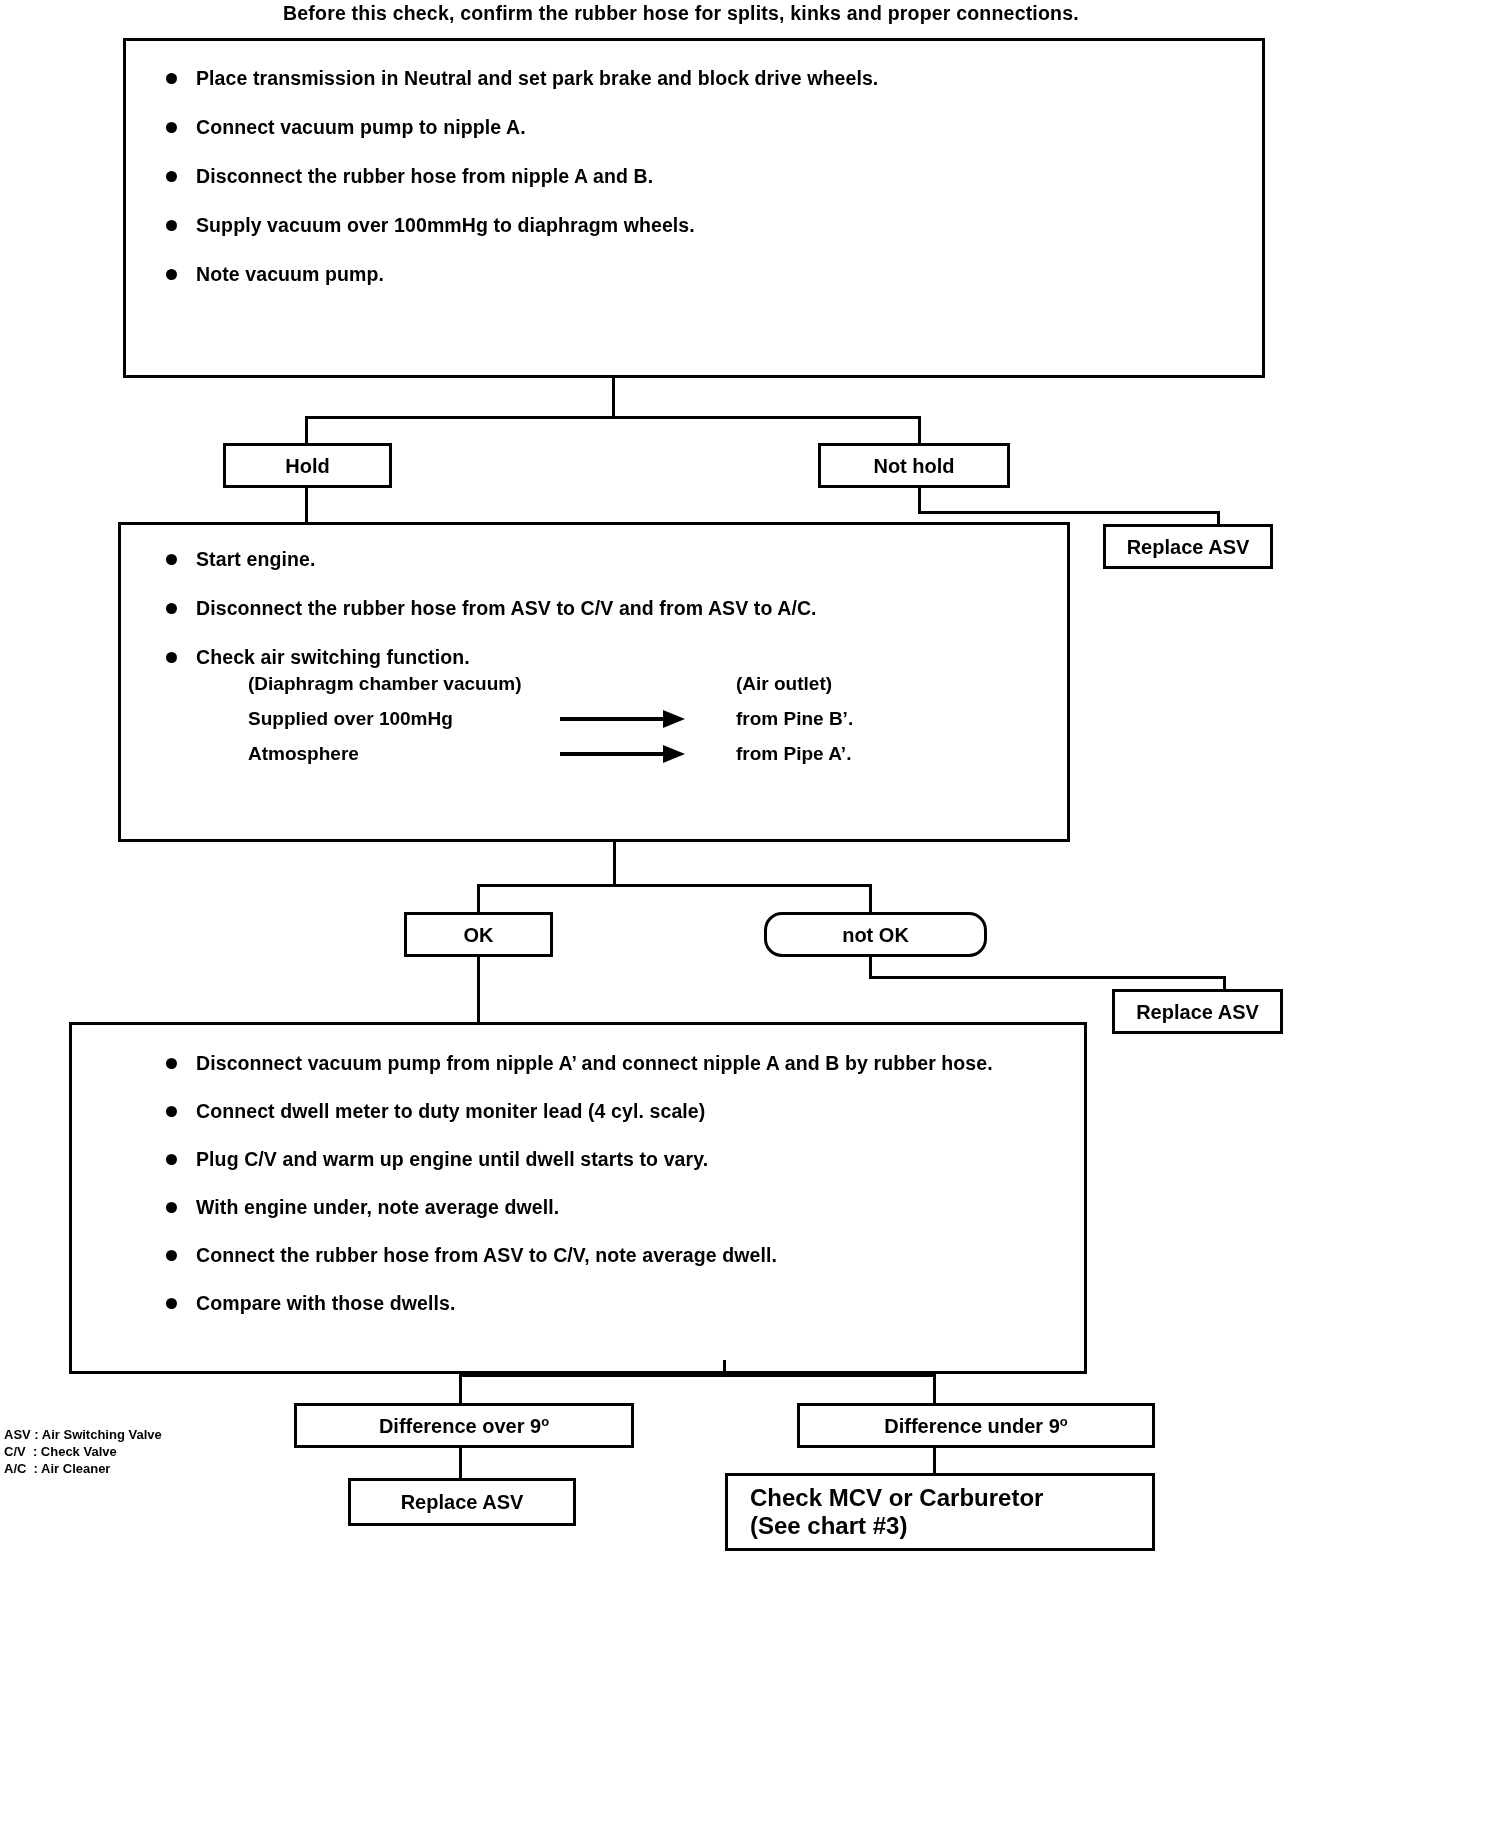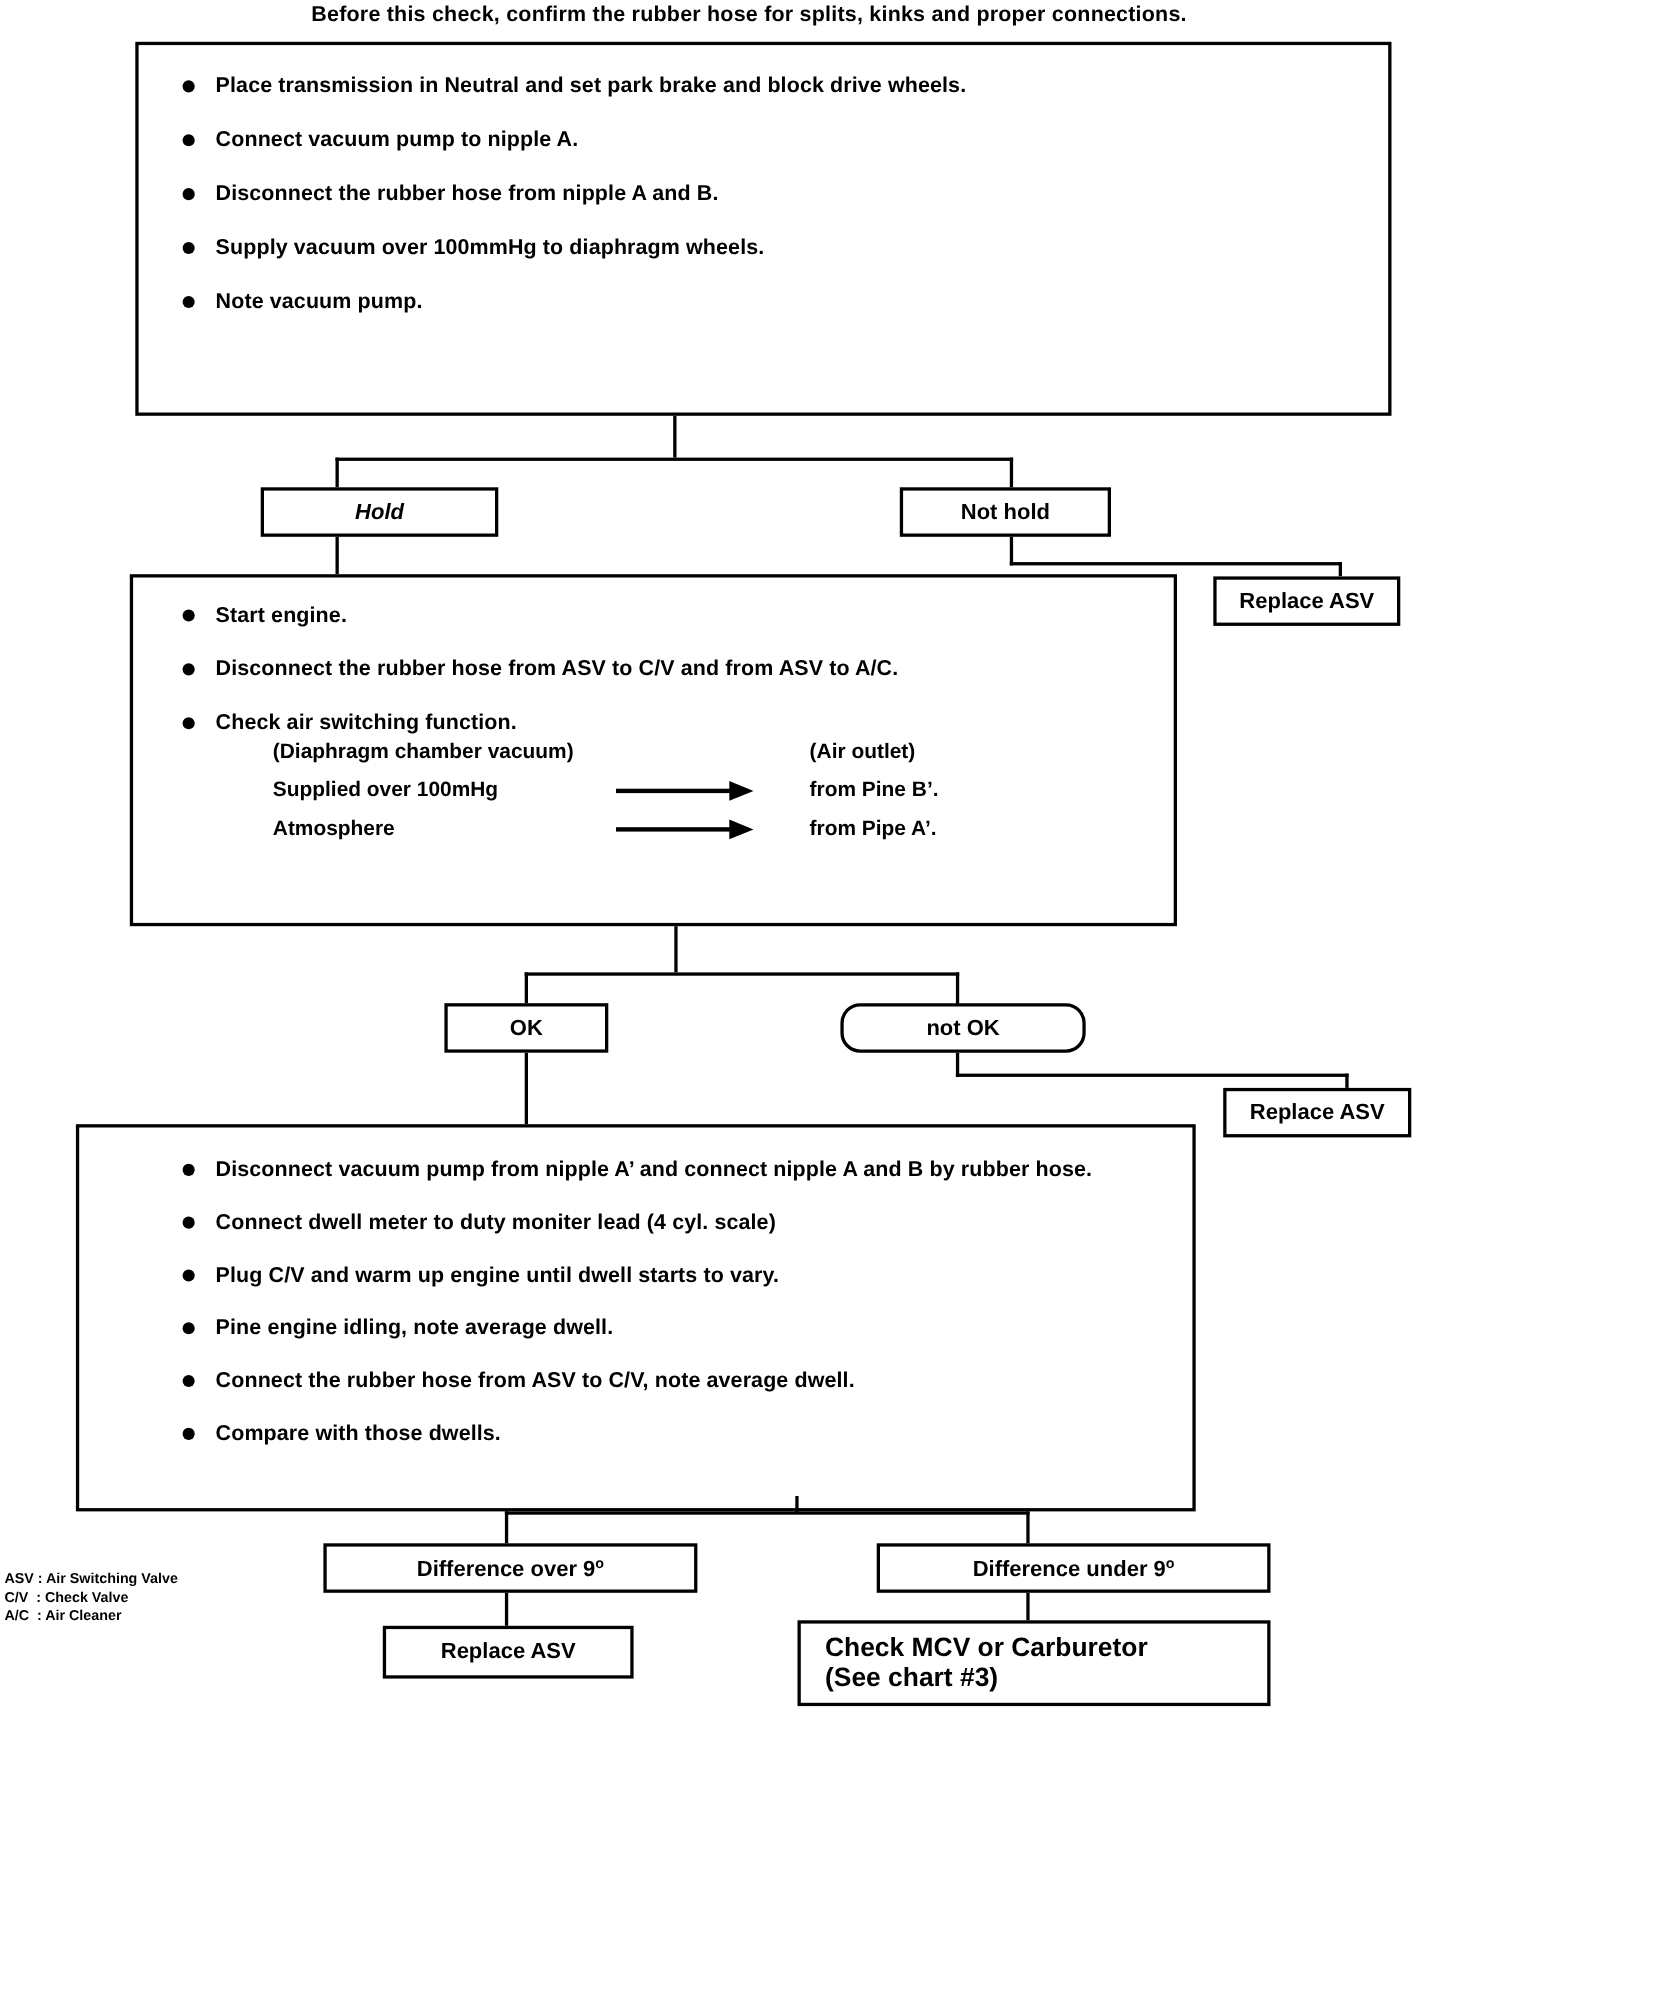--- a/index.html
+++ b/index.html
@@ -88,21 +88,21 @@
       <span class="dot"></span>
       <span>Note vacuum pump.</span>
     </div>
   </div>
 
   <div class="ln vln" style="left:612px;top:378px;height:38px;"></div>
   <div class="ln hln" style="left:305px;top:416px;width:616px;"></div>
   <div class="ln vln" style="left:305px;top:416px;height:33px;"></div>
   <div class="ln vln" style="left:918px;top:416px;height:33px;"></div>
 
-  <div class="box" style="left:237px;top:443px;width:216px;height:45px;font-style:italic;">
+  <div class="box" style="left:223px;top:443px;width:169px;height:45px;">
     <div class="boxlabel">Hold</div>
   </div>
 
   <div class="box" style="left:818px;top:443px;width:192px;height:45px;">
     <div class="boxlabel">Not hold</div>
   </div>
 
   <div class="ln vln" style="left:305px;top:488px;height:34px;"></div>
 
   <div class="ln vln" style="left:918px;top:488px;height:26px;"></div>
@@ -180,21 +180,21 @@
     <div class="bitem" style="margin-bottom:22px;">
       <span class="dot"></span>
       <span>Connect dwell meter to duty moniter lead (4 cyl. scale)</span>
     </div>
     <div class="bitem" style="margin-bottom:22px;">
       <span class="dot"></span>
       <span>Plug C/V and warm up engine until dwell starts to vary.</span>
     </div>
     <div class="bitem" style="margin-bottom:22px;">
       <span class="dot"></span>
-      <span>Pine engine idling, note average dwell.</span>
+      <span>With engine under, note average dwell.</span>
     </div>
     <div class="bitem" style="margin-bottom:22px;">
       <span class="dot"></span>
       <span>Connect the rubber hose from ASV to C/V, note average dwell.</span>
     </div>
     <div class="bitem">
       <span class="dot"></span>
       <span>Compare with those dwells.</span>
     </div>
   </div>

